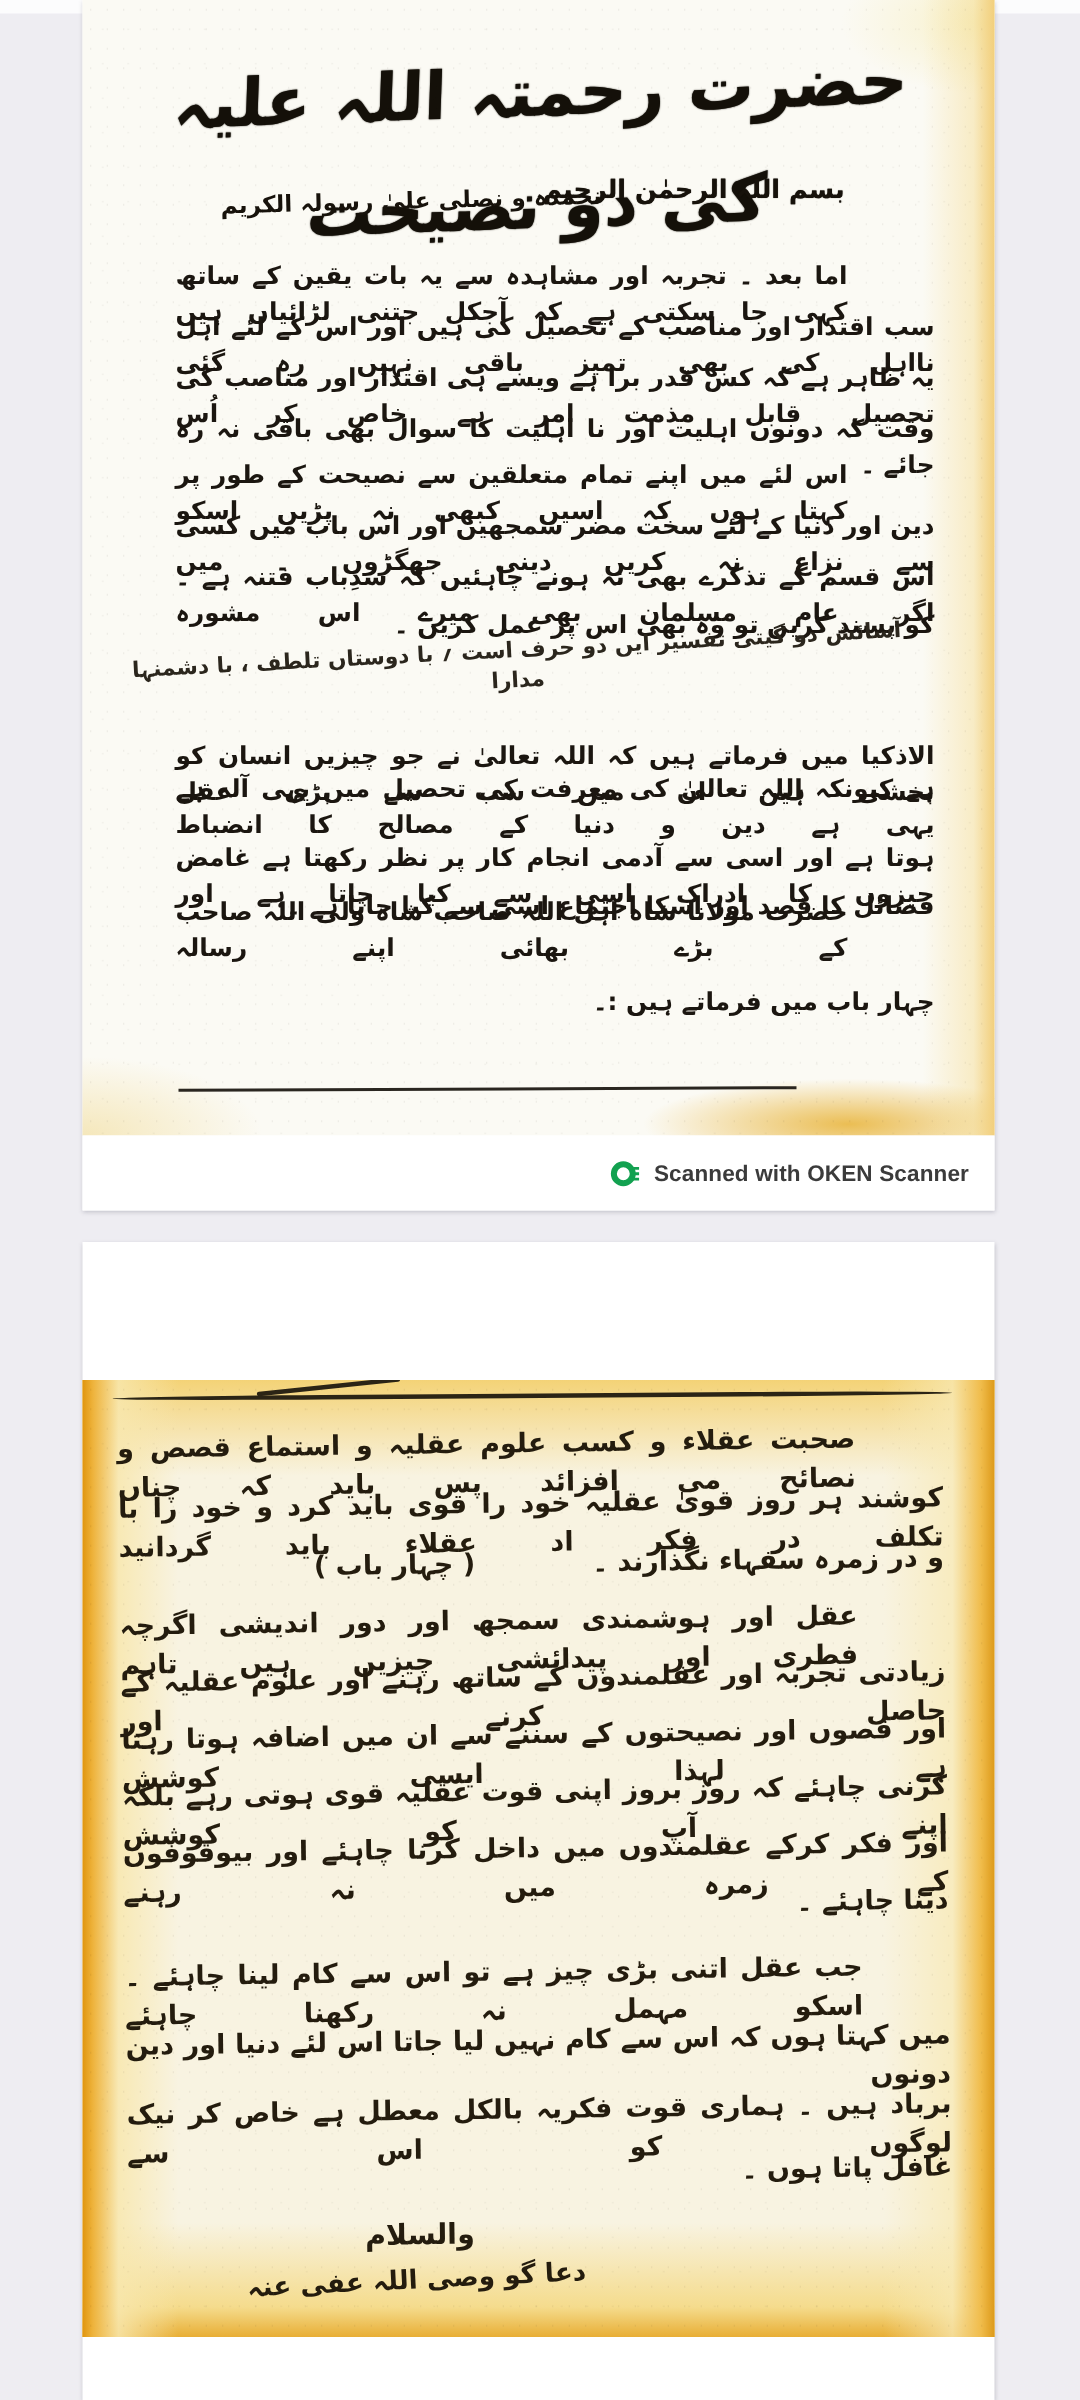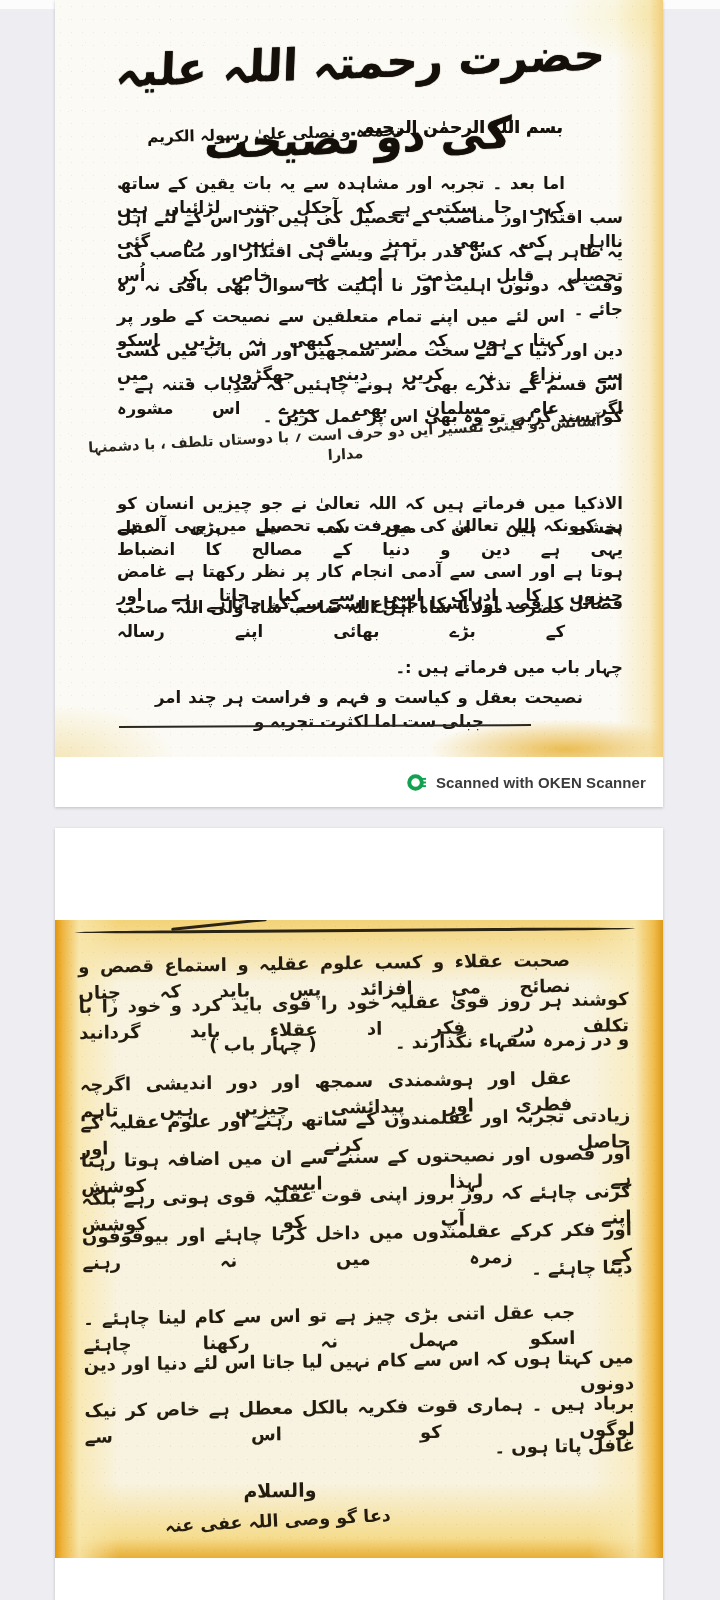--- a/index.html
+++ b/index.html
@@ -90,21 +90,20 @@
       <div class="note">آسائش دو گیتی تفسیر ایں دو حرف است ؍ با دوستاں تلطف ، با دشمنہا مدارا</div>
 
       <div class="l" style="top:492px">الاذکیا میں فرماتے ہیں کہ اللہ تعالیٰ نے جو چیزیں انسان کو بخشی ہیں ان میں سب سے بڑی عقل</div>
       <div class="l" style="top:514px">ہے کیونکہ اللہ تعالیٰ کی معرفت کی تحصیل میں یہی آلہ ہے یہی ہے دین و دنیا کے مصالح کا انضباط</div>
       <div class="l" style="top:560px">ہوتا ہے اور اسی سے آدمی انجام کار پر نظر رکھتا ہے غامض چیزوں کا ادراک اسی سے کیا جاتا ہے اور</div>
       <div class="l short" style="top:592px">فضائل کا قصد اور اسکا اجتماع اسی سے کیا جاتا ہے ۔</div>
 
       <div class="l ind" style="top:596px">حضرت مولانا شاہ اہل اللہ صاحب شاہ ولی اللہ صاحب کے بڑے بھائی اپنے رسالہ</div>
       <div class="l short" style="top:656px">چہار باب میں فرماتے ہیں :۔</div>
 
-      <div class="l ctr" style="top:686px;left:100px;right:80px">نصیحت بعقل و کیاست و فہم و فراست ہر چند امر جبلی ست اما اکثرت تجربہ و</div>
 
       <div class="rule"></div>
     </div>
 
     <div class="badge-row">
       <svg class="oken-logo" viewBox="0 0 22 22">
         <circle cx="10" cy="11" r="6.6" fill="#ffffff" stroke="#12a150" stroke-width="4.2"></circle>
         <line x1="16.4" y1="7.2" x2="21" y2="7.2" stroke="#12a150" stroke-width="2"></line>
         <line x1="17.4" y1="11" x2="21" y2="11" stroke="#12a150" stroke-width="2"></line>
         <line x1="16.4" y1="14.8" x2="21" y2="14.8" stroke="#12a150" stroke-width="2"></line>

